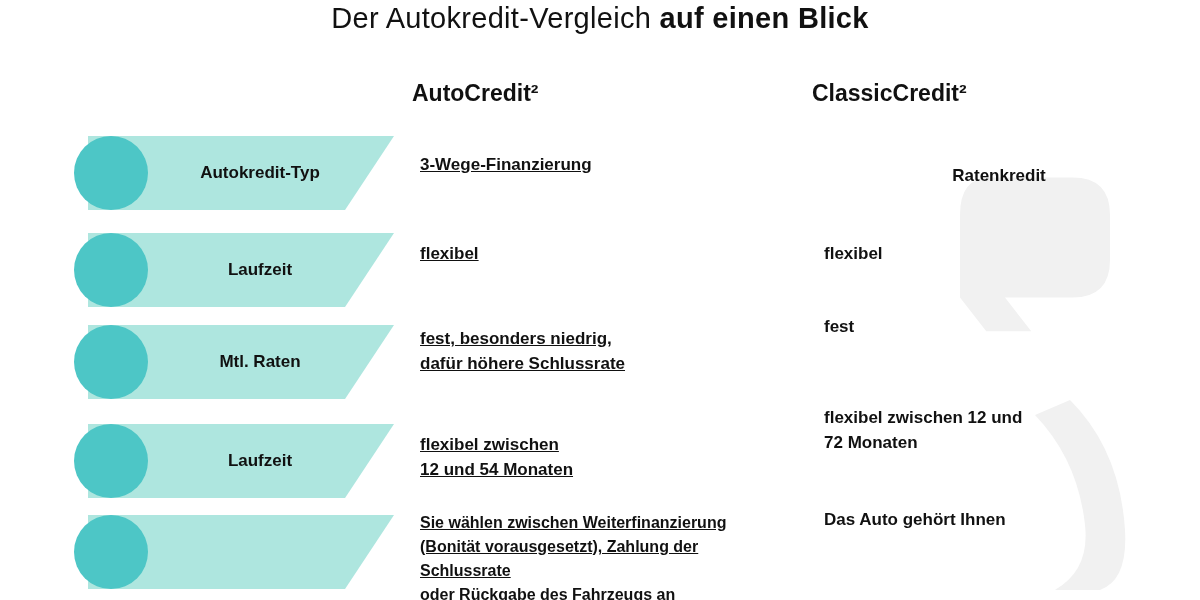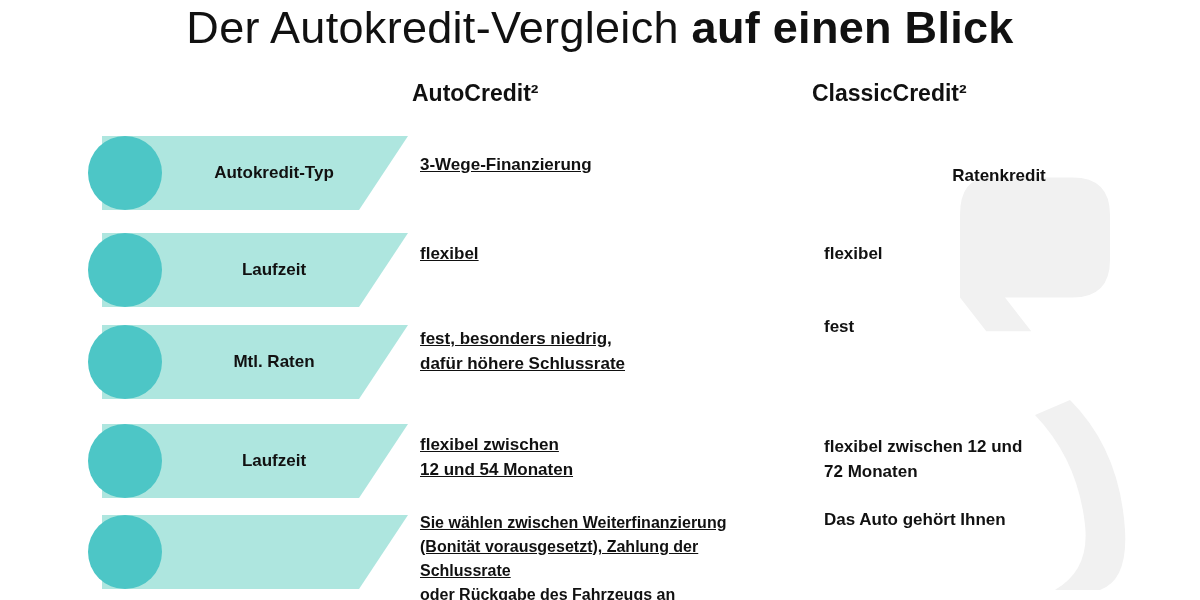--- a/index.html
+++ b/index.html
@@ -26,40 +26,40 @@
     opacity: 1;
     pointer-events: none;
   }
 
   .title {
     position: absolute;
     top: 2px;
     left: 0;
     width: 1200px;
     text-align: center;
-    font-size: 45px;
+    font-size: 29px;
     letter-spacing: 0.3px;
     white-space: nowrap;
   }
   .title .light { font-weight: 400; }
   .title .bold { font-weight: 700; }
 
   .col-head {
     position: absolute;
     font-size: 23px;
     font-weight: 700;
     white-space: nowrap;
   }
   .col-head.c1 { left: 412px; top: 80px; }
   .col-head.c2 { left: 812px; top: 80px; }
 
   
   .row-label {
     position: absolute;
-    left: 88px;
+    left: 74px;
     width: 320px;
     height: 84px;
   }
   .tag {
     position: absolute;
     left: 14px;
     top: 0;
     width: 306px;
     height: 74px;
     background: #aee6df;
@@ -145,21 +145,21 @@
 dafür höhere Schlussrate</div>
 <div class="cell c2" style="top:315px;">fest</div>
 
 <div class="row-label" style="top:424px;">
   <div class="tag"></div>
   <div class="circle"></div>
   <div class="row-label-text">Laufzeit</div>
 </div>
 <div class="cell c1" style="top:433px;">flexibel zwischen
 12 und 54 Monaten</div>
-<div class="cell c2" style="top:406px;margin-top:29px;">flexibel zwischen 12 und
+<div class="cell c2" style="top:406px;">flexibel zwischen 12 und
 72 Monaten</div>
 
 <div class="row-label" style="top:515px;">
   <div class="tag"></div>
   <div class="circle"></div>
 </div>
 <div class="cell c1 small" style="top:511px;">Sie wählen zwischen Weiterfinanzierung
 (Bonität vorausgesetzt), Zahlung der Schlussrate
 oder Rückgabe des Fahrzeugs an
 den ausliefernden Händler</div>

